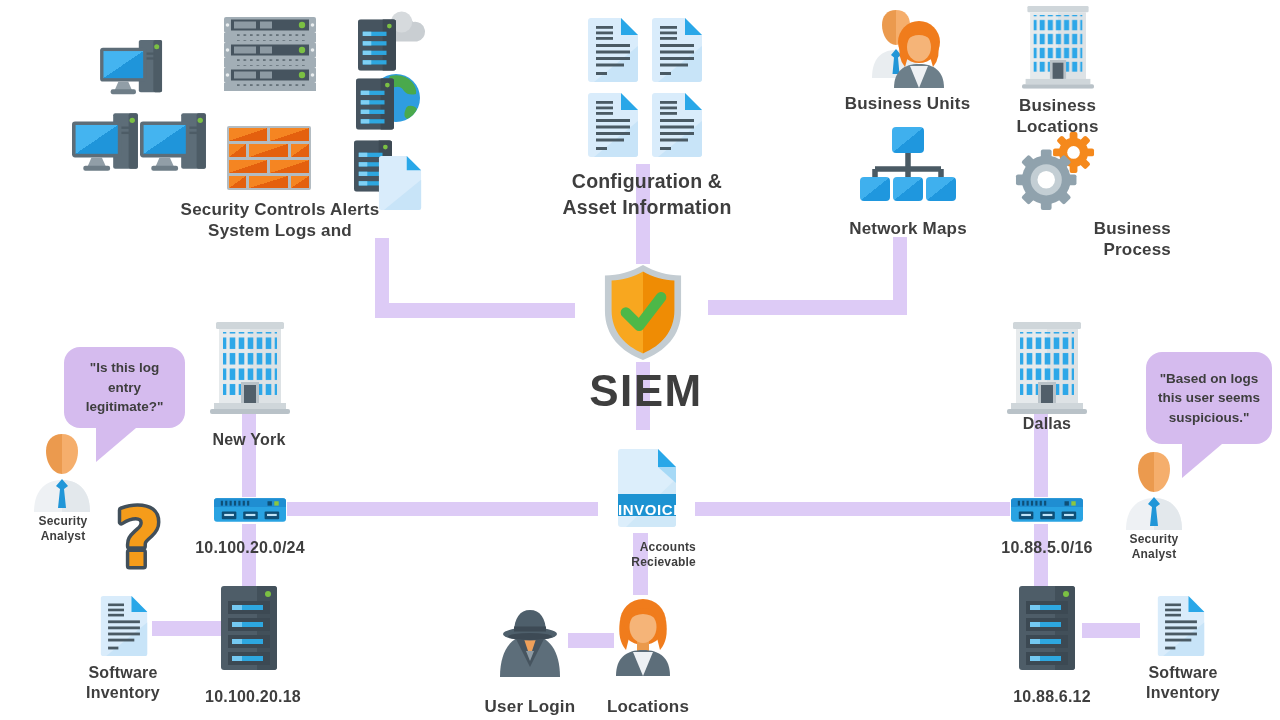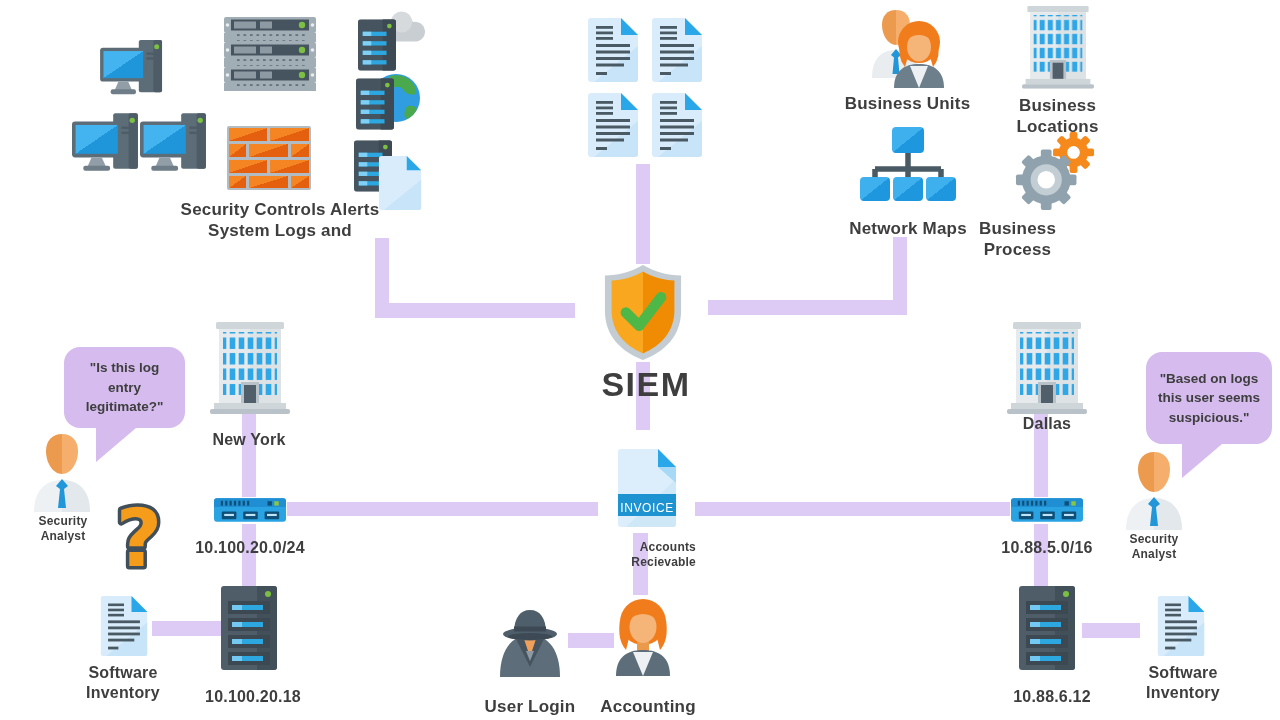--- a/index.html
+++ b/index.html
@@ -11,34 +11,34 @@
   .line { position:absolute; background:#ddcbf6; z-index:1; }
   .icon { position:absolute; z-index:2; }
   .lbl {
     position:absolute; z-index:3; text-align:center; font-weight:bold;
     color:#3e3e3e; letter-spacing:.2px; line-height:1.25;
   }
   .lbl-sm   { font-size:17px; }
   .lbl-md   { font-size:16px; }
   .lbl-xs   { font-size:12px; }
   .lbl-big  { font-size:19.5px; line-height:1.35; }
-  .siem-lbl { font-size:34px; letter-spacing:1.5px; }
+  .siem-lbl { font-size:44px; letter-spacing:1.5px; }
   .bubble {
     position:absolute; z-index:4; background:#d5bbee; border-radius:16px;
     display:flex; align-items:center; justify-content:center;
     font-weight:bold; font-size:13.5px; text-align:center; color:#3e3e3e;
     padding:6px 10px; line-height:1.45;
   }
   .tail {
     position:absolute; top:100%; width:0; height:0; z-index:4;
     border-top:34px solid #d5bbee; border-right:40px solid transparent;
   }
   .invoice-text {
-    position:absolute; z-index:3; color:#fff; font-weight:normal;
-    font-size:12px; letter-spacing:.6px; text-align:center; width:58px;
+    position:absolute; z-index:3; color:#fff; font-weight:bold;
+    font-size:15px; letter-spacing:.6px; text-align:center; width:58px;
   }
   svg { display:block; }
 </style>
 </head>
 <body>
 
 <div id="stage">
 
   <svg width="0" height="0" style="position:absolute" aria-hidden="true">
     <defs>
@@ -405,40 +405,44 @@
     </svg>
   <svg class="icon" style="left:652px;top:17px" width="50" height="66" viewBox="0 0 50 64">
       <use href="#sym-doc"></use>
     </svg>
   <svg class="icon" style="left:588px;top:92px" width="50" height="66" viewBox="0 0 50 64">
       <use href="#sym-doc"></use>
     </svg>
   <svg class="icon" style="left:652px;top:92px" width="50" height="66" viewBox="0 0 50 64">
       <use href="#sym-doc"></use>
     </svg>
+  <div class="lbl lbl-big" style="left:540px;top:168px;width:214px;">
+    <div>Configuration &amp;</div>
+    <div>Asset Information</div>
+  </div>
 
   <svg class="icon" style="left:866px;top:8px" width="82" height="80" viewBox="0 0 82 80">
       <use href="#sym-people"></use>
     </svg>
   <div class="lbl lbl-sm" style="left:840px;top:93px;width:135px;">Business Units</div>
 
   <svg class="icon" style="left:1022px;top:4px" width="72" height="85" viewBox="0 0 80 94">
       <use href="#sym-building"></use>
     </svg>
   <div class="lbl lbl-sm" style="left:985px;top:95px;width:145px;">Business Locations</div>
 
   <svg class="icon" style="left:860px;top:127px" width="96" height="84" viewBox="0 0 96 84">
       <use href="#sym-netmap"></use>
     </svg>
   <div class="lbl lbl-sm" style="left:845px;top:218px;width:126px;">Network Maps</div>
 
   <svg class="icon" style="left:1013px;top:131px" width="84" height="80" viewBox="0 0 86 82">
       <use href="#sym-gears"></use>
     </svg>
-  <div class="lbl lbl-sm" style="left:945px;top:218px;width:145px;">Business Process</div>
+  <div class="lbl lbl-sm" style="left:1026px;top:218px;width:145px;text-align:right;">Business Process</div>
 
   <svg class="icon" style="left:600px;top:263px" width="86" height="99" viewBox="0 0 90 104">
       <use href="#sym-shield"></use>
     </svg>
   <div class="lbl siem-lbl" style="left:576px;top:363px;width:140px;">SIEM</div>
 
   <div class="bubble" style="left:64px;top:347px;width:121px;height:81px;">
     <span>"Is this log entry legitimate?"</span>
     <span class="tail" style="left:32px;"></span>
   </div>
@@ -486,21 +490,21 @@
   </div>
 
   <svg class="icon" style="left:496px;top:593px" width="68" height="84" viewBox="0 0 68 84">
       <use href="#sym-spy"></use>
     </svg>
   <div class="lbl lbl-sm" style="left:480px;top:696px;width:100px;">User Login</div>
 
   <svg class="icon" style="left:612px;top:596px" width="62" height="80" viewBox="0 0 62 80">
       <use href="#sym-accountant"></use>
     </svg>
-  <div class="lbl lbl-sm" style="left:598px;top:696px;width:100px;">Accounting</div>
+  <div class="lbl lbl-sm" style="left:598px;top:696px;width:100px;">Locations</div>
 
   <svg class="icon" style="left:1007px;top:320px" width="80" height="94" viewBox="0 0 80 94">
       <use href="#sym-building"></use>
     </svg>
   <div class="lbl lbl-md" style="left:997px;top:414px;width:100px;">Dallas</div>
 
   <svg class="icon" style="left:1011px;top:495px" width="72" height="30" viewBox="0 0 74 30">
       <use href="#sym-router"></use>
     </svg>
   <div class="lbl lbl-md" style="left:984px;top:538px;width:126px;">10.88.5.0/16</div>

